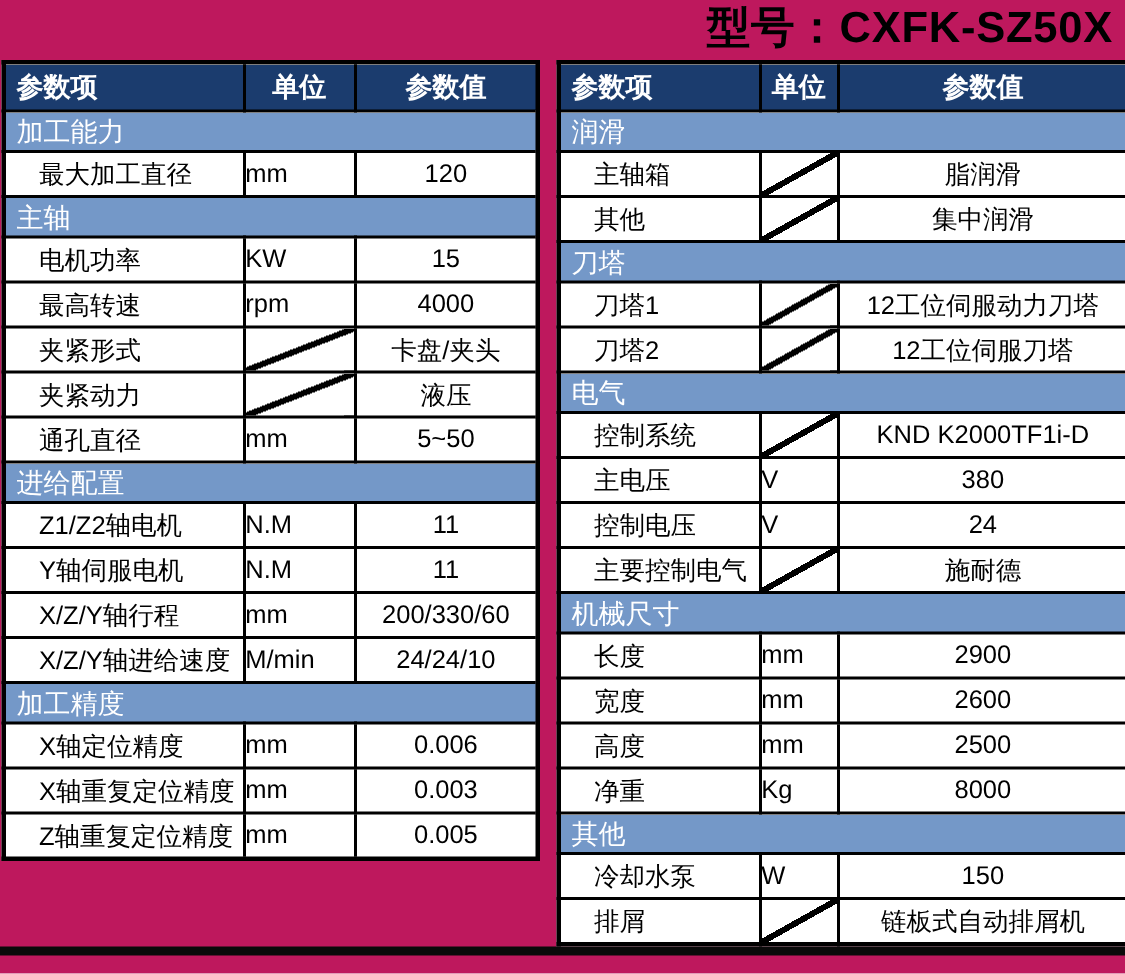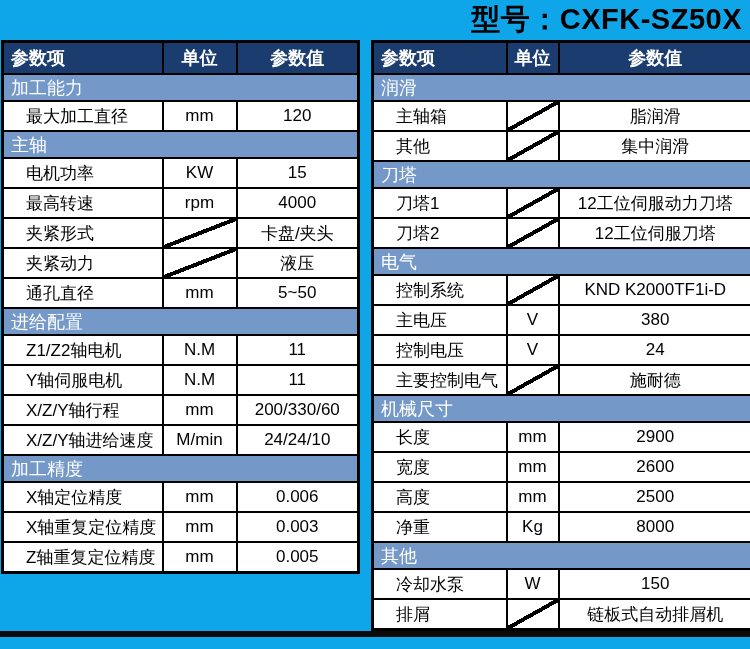--- a/index.html
+++ b/index.html
@@ -2,21 +2,21 @@
 <html style="--header-bg: #1b3c6e; --section-bg: #7498c8; --border: #000000; --cell-bg: #ffffff; --header-text: #ffffff;"><head>
 <meta charset="utf-8">
 <style>
   html,body{margin:0;padding:0;background:#ffffff;}
   body{
     width:750px;height:649px;
     font-family:"Liberation Sans","DejaVu Sans",sans-serif;
     color:#000;
     overflow:hidden;
   }
-  .page{position:relative;width:750px;height:649px;background:#0ea5e9;}
+  .page{position:relative;width:750px;height:649px;background:#be185d;}
 
   .title{
     height:40px;
     line-height:38px;
     text-align:right;
     padding-right:8px;
     font-size:29px;
     font-weight:bold;
     letter-spacing:0.5px;
     color:#000;
@@ -64,21 +64,21 @@
     padding-left:7px;
     height:25px;
   }
 
   tbody td{
     font-size:17px;
     height:28px;
     background:var(--cell-bg,#fff);
   }
   td.pname{text-align:left;padding-left:22px;}
-  td.unit{text-align:center;margin-top:26px;}
+  td.unit{margin-top:26px;}
   td.pvalue{text-align:center;margin-top:24px;}
 
   
   td.slash{
     background-image:linear-gradient(
       to top left,
       transparent calc(50% - 2px),
       #000 calc(50% - 2px),
       #000 calc(50% + 2px),
       transparent calc(50% + 2px)

